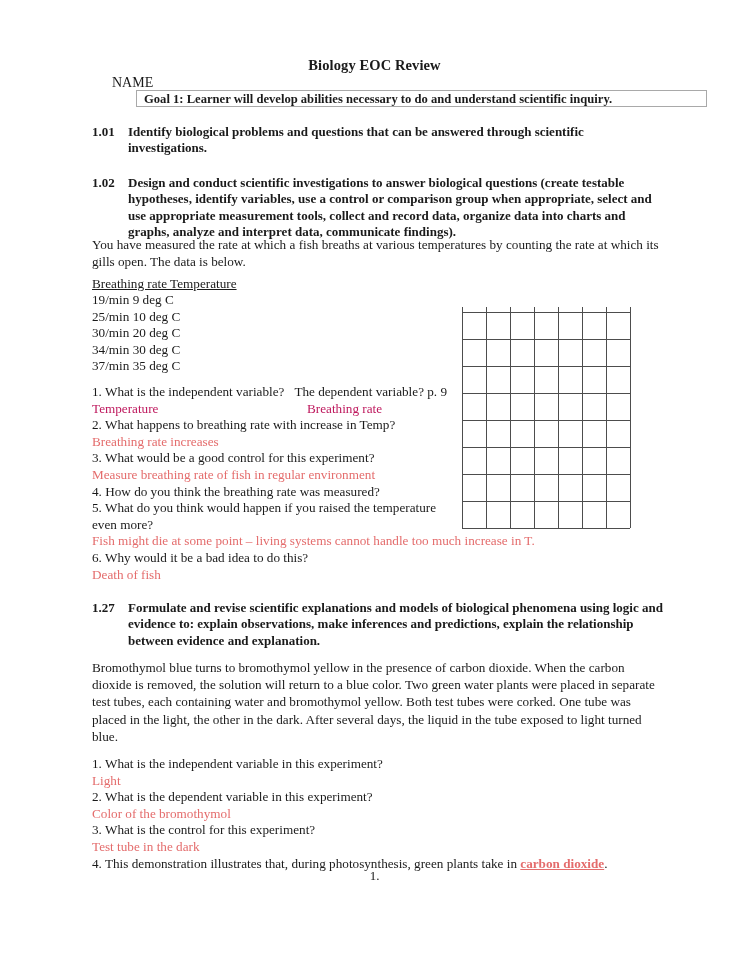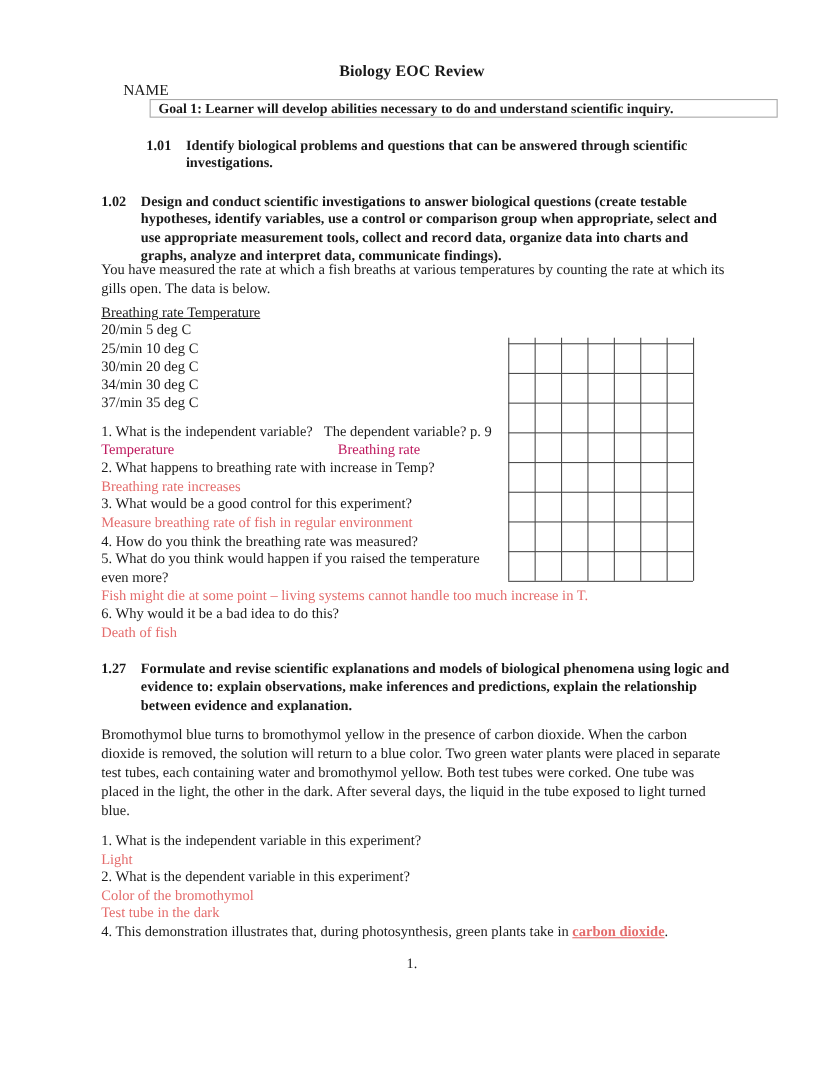--- a/index.html
+++ b/index.html
@@ -74,21 +74,21 @@
     line-height: 16.4px;
   }
   .obj .num {
     position: absolute;
     left: 0; top: 0;
   }
   .obj .body {
     display: block;
     margin-left: 36px;
   }
-  #obj-101 { left: 92px; top: 108px; width: 520px; margin-left: 41px; }
+  #obj-101 { left: 92px; top: 108px; width: 520px; }
   #obj-102 { left: 92px; top: 159px; width: 572px; }
   #obj-103 { left: 92px; top: 584px; width: 572px; }
 
   .para {
     position: absolute;
     font-size: 13.2px;
     line-height: 17.2px;
     text-align: left;
   }
   #para-fish { left: 92px; top: 220px; width: 575px; }
@@ -188,21 +188,21 @@
 
   <div class="obj" id="obj-102">
     <span class="num">1.02</span>
     <span class="body">Design and conduct scientific investigations to answer biological questions (create testable hypotheses, identify variables, use a control or comparison group when appropriate, select and use appropriate measurement tools, collect and record data, organize data into charts and graphs, analyze and interpret data, communicate findings).</span>
   </div>
 
   <div class="para" id="para-fish">You have measured the rate at which a fish breaths at various temperatures by counting the rate at which its gills open.   The data is below.</div>
 
   <div class="data-block">
     <div class="data-head">Breathing rate Temperature</div>
-    <div class="data-row">20/min 5 deg C</div>
+    <div class="data-row">19/min 9 deg C</div>
     <div class="data-row">25/min 10 deg C</div>
     <div class="data-row">30/min 20 deg C</div>
     <div class="data-row">34/min 30 deg C</div>
     <div class="data-row">37/min 35 deg C</div>
   </div>
 
   <div class="qa" id="qa-fish">
     <div class="q q-inline"><span>1. What is the independent variable?</span><span class="q1-gap"></span><span>The dependent variable? p. 9</span></div>
     <div class="a-row-split"><span>Temperature</span><span class="a-right">Breathing rate</span></div>
     <div class="q">2. What happens to breathing rate with increase in Temp?</div>
@@ -241,19 +241,20 @@
     <span class="body">Formulate and revise scientific explanations and models of biological phenomena using logic and evidence to: explain observations, make inferences and predictions, explain the relationship between evidence and explanation.</span>
   </div>
 
   <div class="para" id="para-bromo">Bromothymol blue turns to bromothymol yellow in the presence of carbon dioxide. When the carbon dioxide is removed, the solution will return to a blue color. Two green water plants were placed in separate test tubes, each containing water and bromothymol yellow. Both test tubes were corked. One tube was placed in the light, the other in the dark. After several days, the liquid in the tube exposed to light turned blue.</div>
 
   <div class="qa" id="qa-bromo">
     <div class="q">1. What is the independent variable in this experiment?</div>
     <div class="a">Light</div>
     <div class="q">2. What is the dependent variable in this experiment?</div>
     <div class="a">Color of the bromothymol</div>
+    <div class="q">3. What is the control for this experiment?</div>
     <div class="a">Test tube in the dark</div>
     <div class="q"><span>4. This demonstration illustrates that, during photosynthesis, green plants take in </span><span class="link-red">carbon dioxide</span><span>.</span></div>
   </div>
 
   <div class="page-num">1.</div>
 
 </div>
 
 </body></html>

